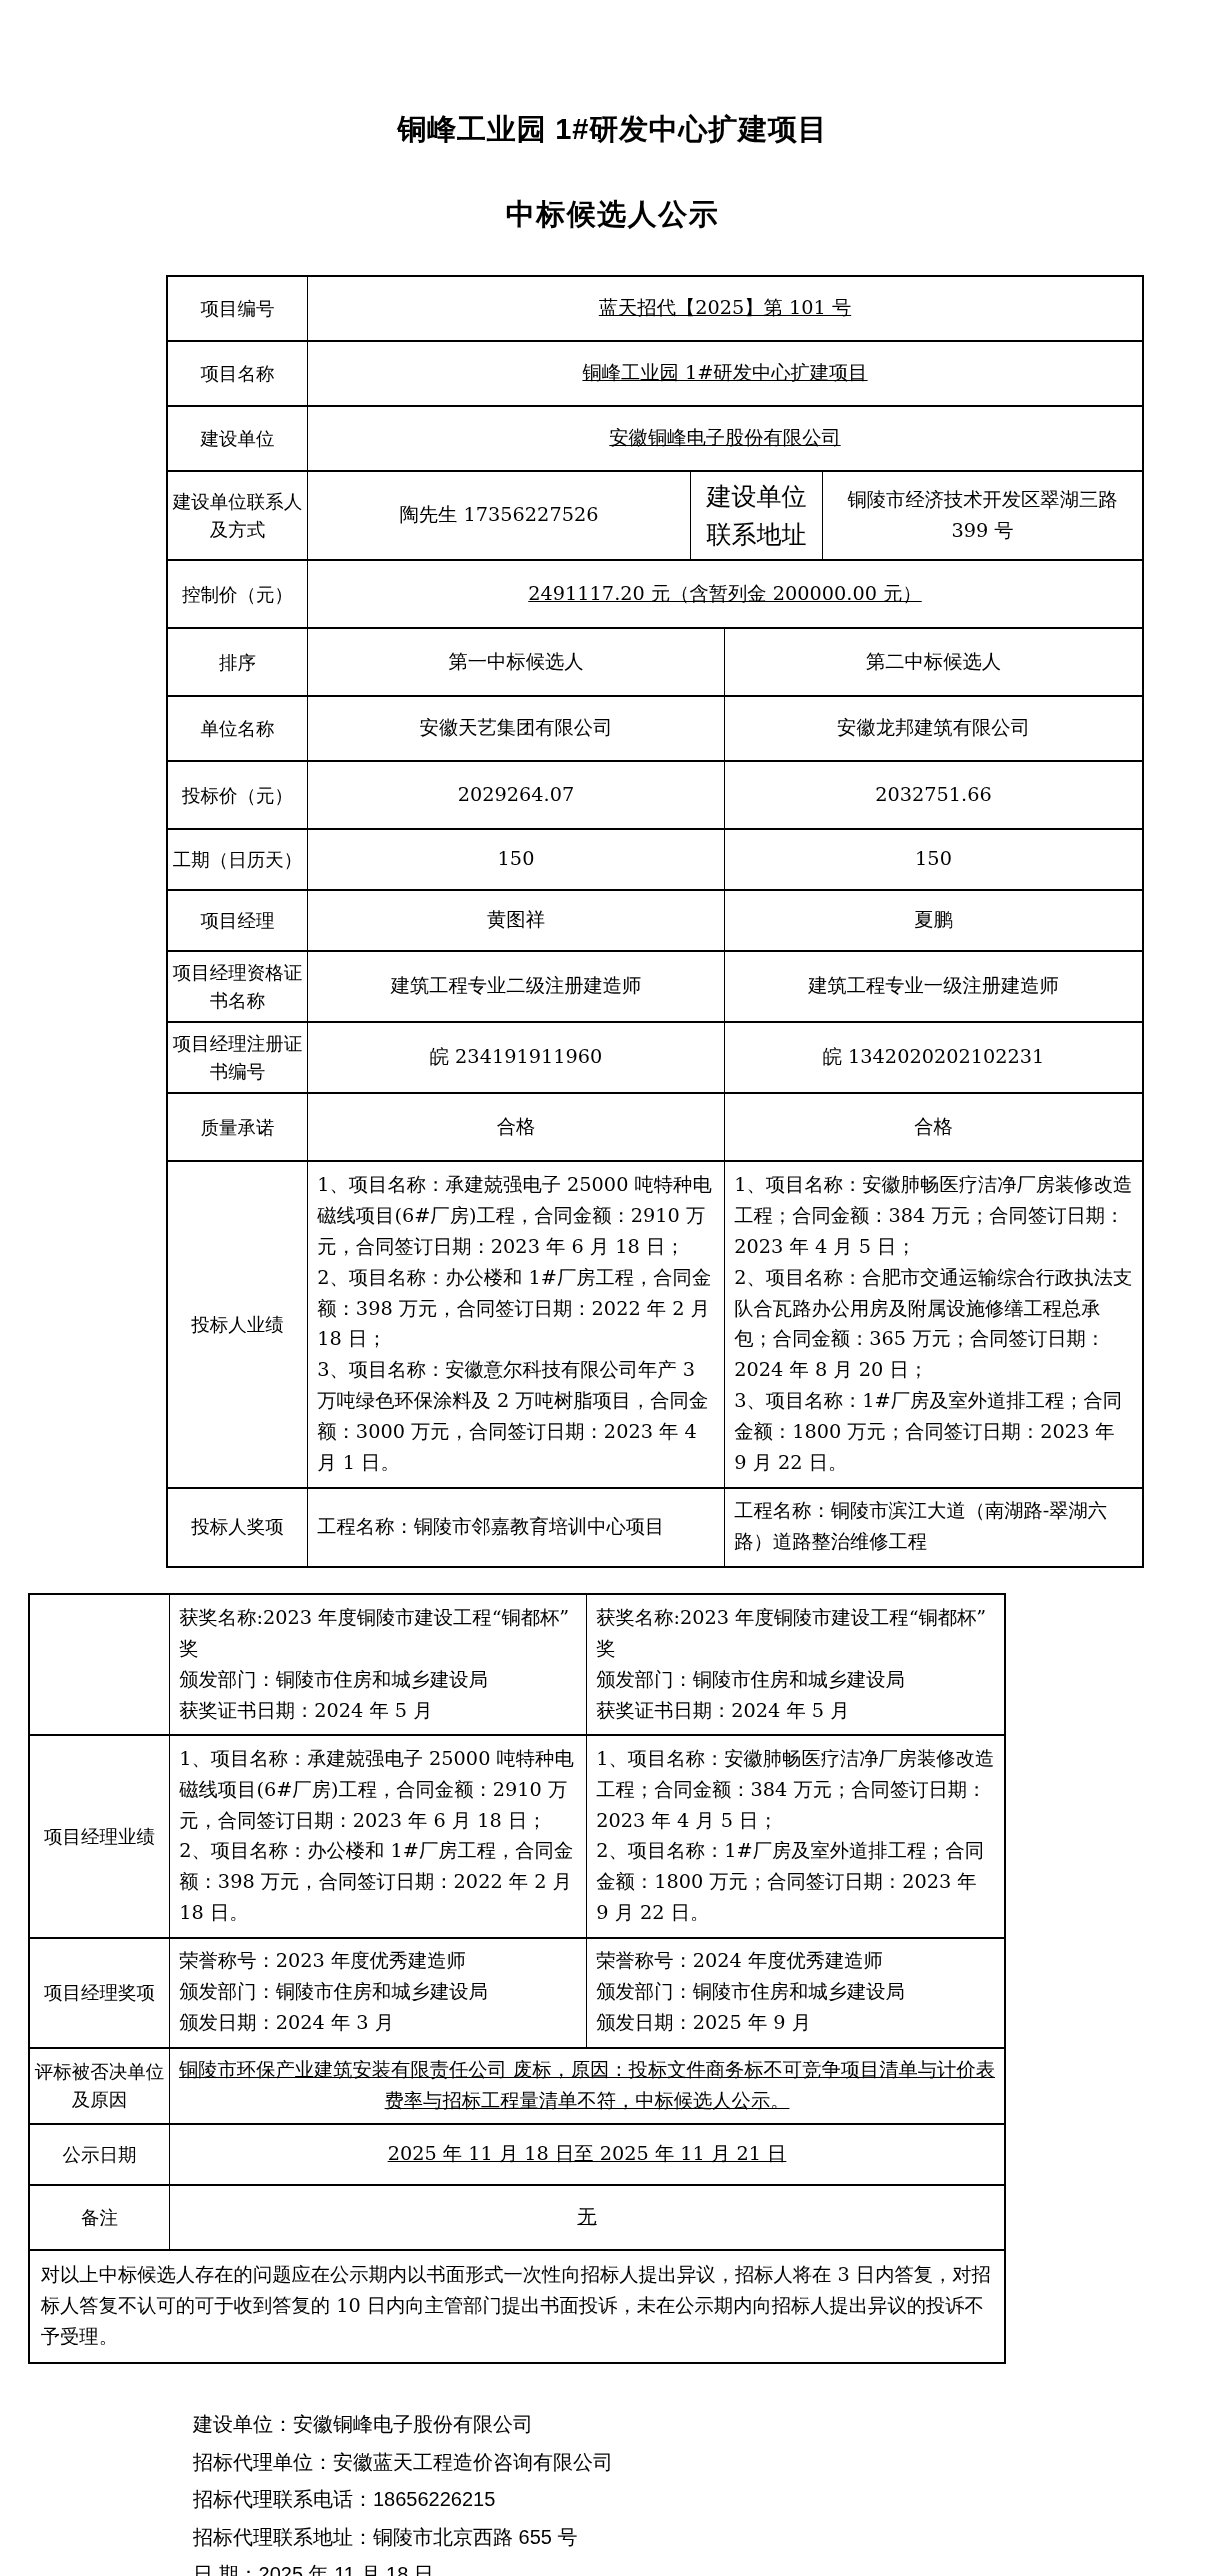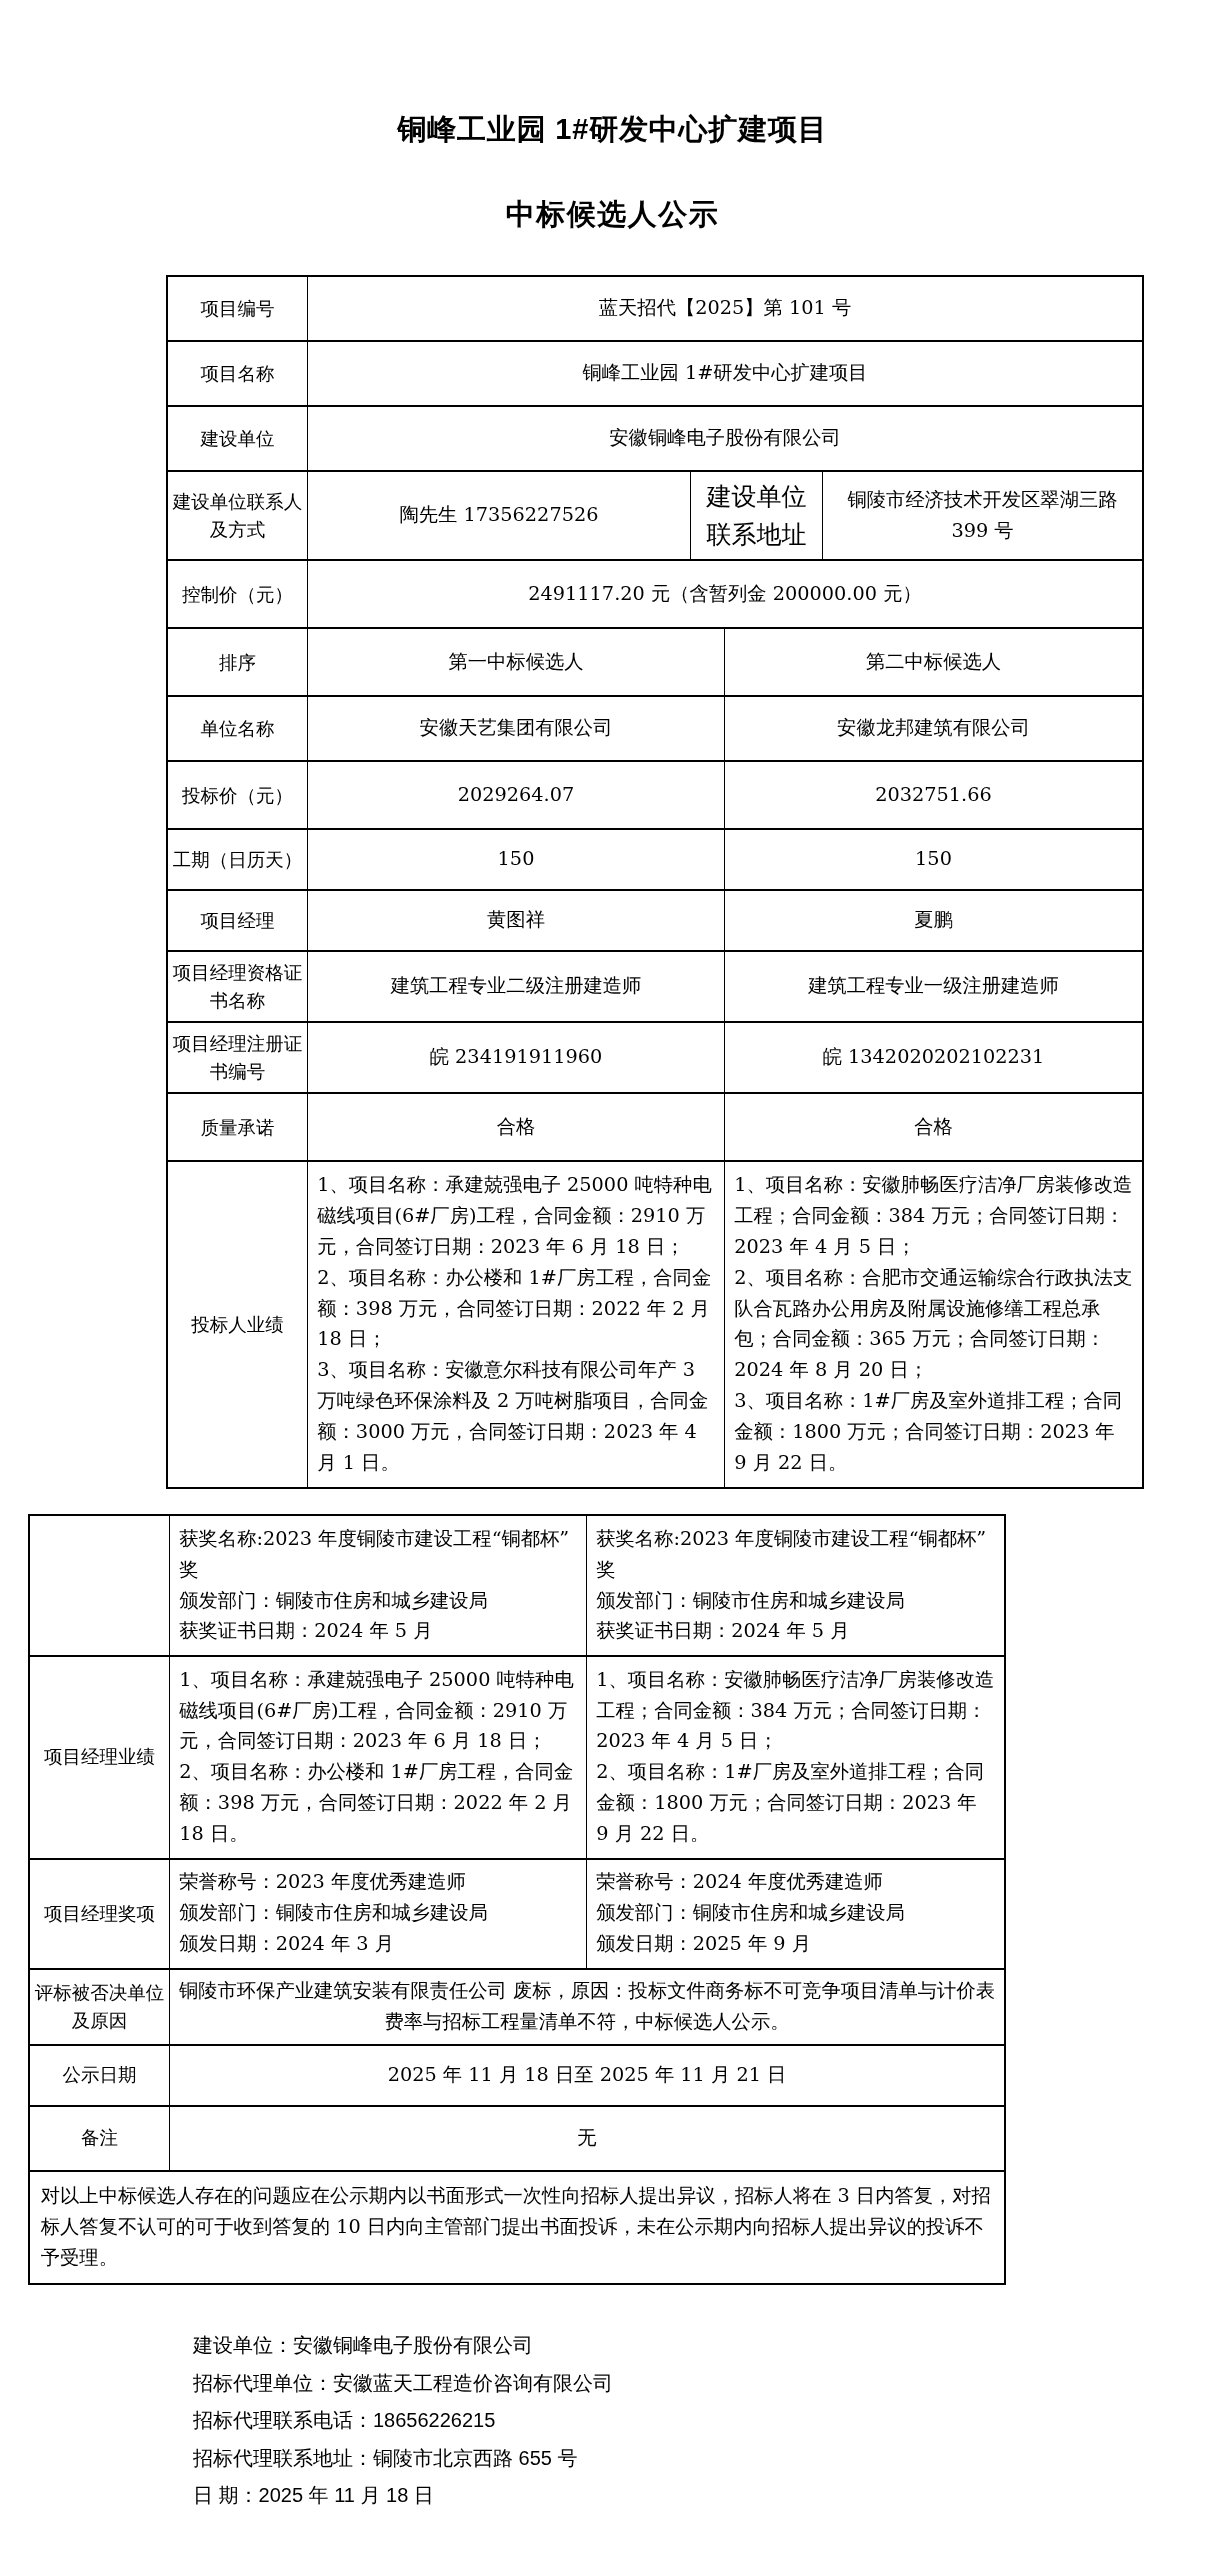--- a/index.html
+++ b/index.html
@@ -36,21 +36,21 @@
     box-sizing:border-box;
     border-left:1.5px solid #000;
     display:flex; align-items:center; justify-content:center;
     text-align:center;
     padding:6.2px 7.7px;
     font-size:19.3px; line-height:1.6;
   }
   .cell:first-child { border-left:none; }
 
   .lbl  { width:139px; font-size:18.5px; line-height:1.5; padding:6.2px 3.1px; }
-  .span3{ width:835px; }
+  .span3{ width:835px;text-decoration:underline; }
   .h1   { width:417px; }
   .h2   { width:418px; }
   .r4a  { width:383px; }
   .r4b  { width:132px; font-size:25px; line-height:1.5; padding:6.2px 3.1px; }
   .r4c  { width:320px; }
 
   .left {
     justify-content:flex-start; text-align:left;
     white-space:pre-wrap;
     padding:7.7px 9.3px;
@@ -167,20 +167,25 @@
     <div class="row">
       <div class="cell lbl">投标人业绩</div>
       <div class="cell h1 left">1、项目名称：承建兢强电子 25000 吨特种电磁线项目(6#厂房)工程，合同金额：2910 万元，合同签订日期：2023 年 6 月 18 日；
 2、项目名称：办公楼和 1#厂房工程，合同金额：398 万元，合同签订日期：2022 年 2 月 18 日；
 3、项目名称：安徽意尔科技有限公司年产 3 万吨绿色环保涂料及 2 万吨树脂项目，合同金额：3000 万元，合同签订日期：2023 年 4 月 1 日。</div>
       <div class="cell h2 left">1、项目名称：安徽肺畅医疗洁净厂房装修改造工程；合同金额：384 万元；合同签订日期：2023 年 4 月 5 日；
 2、项目名称：合肥市交通运输综合行政执法支队合瓦路办公用房及附属设施修缮工程总承包；合同金额：365 万元；合同签订日期：2024 年 8 月 20 日；
 3、项目名称：1#厂房及室外道排工程；合同金额：1800 万元；合同签订日期：2023 年 9 月 22 日。</div>
     </div>
 
+    <div class="row mh96">
+      <div class="cell lbl">投标人奖项</div>
+      <div class="cell h1 left">工程名称：铜陵市邻嘉教育培训中心项目</div>
+      <div class="cell h2 left">工程名称：铜陵市滨江大道（南湖路-翠湖六路）道路整治维修工程</div>
+    </div>
 
   </div>
 
   <div class="tbl tbl2">
 
     <div class="row mh180">
       <div class="cell lbl"></div>
       <div class="cell h1 left">获奖名称:2023 年度铜陵市建设工程“铜都杯” 奖
 颁发部门：铜陵市住房和城乡建设局
 获奖证书日期：2024 年 5 月</div>

